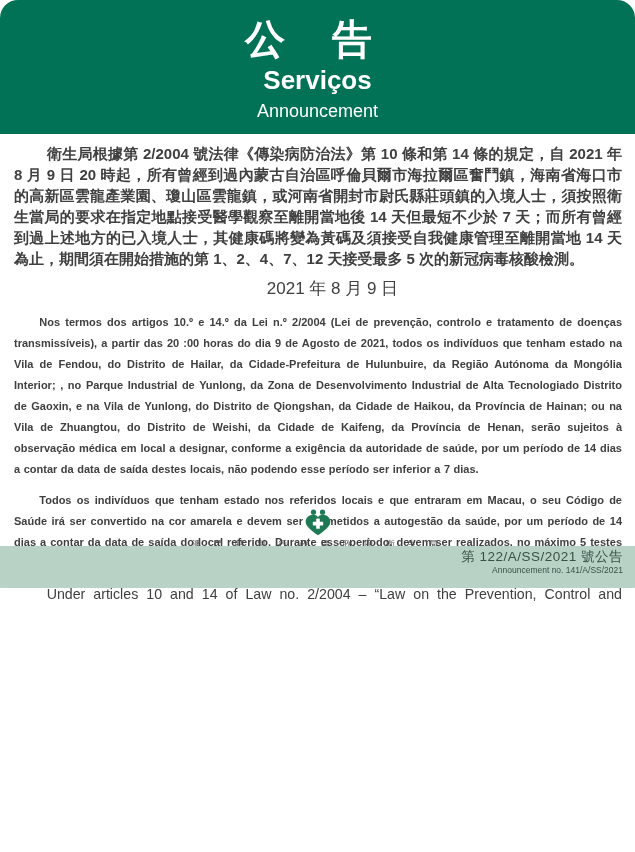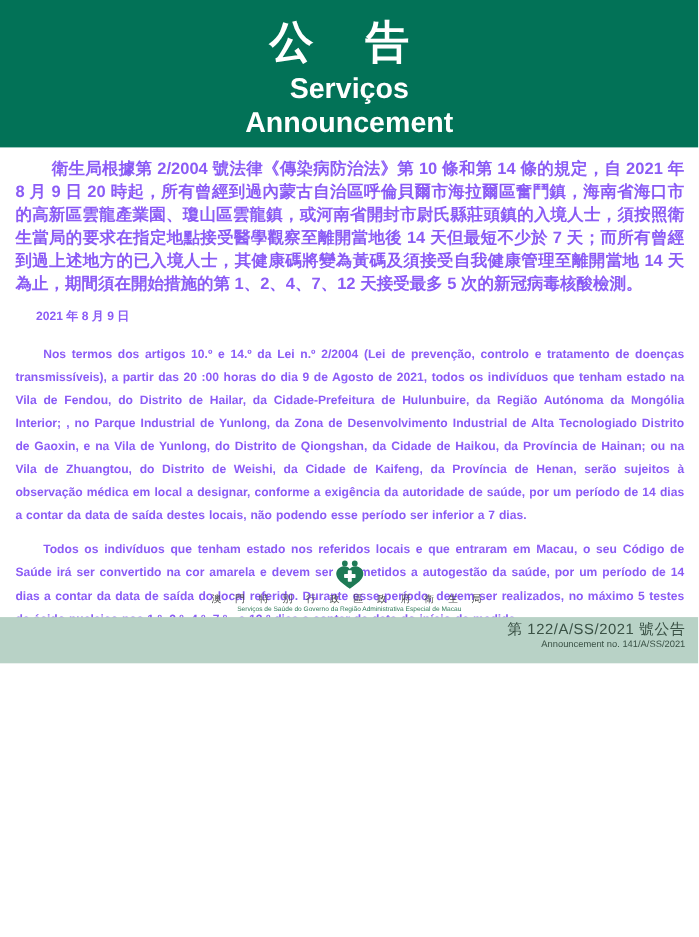--- a/index.html
+++ b/index.html
@@ -5,20 +5,21 @@
   * { margin: 0; padding: 0; box-sizing: border-box; }
   html, body { background: #ffffff; }
   .page {
     position: relative;
     width: 635px;
     height: 604px;
     margin: 0 auto;
     background: #ffffff;
     overflow: hidden;
     font-family: "Liberation Sans", "DejaVu Sans", sans-serif;
+    border-radius: 18px;
   }
   
   .header {
     height: 134px;
     background: #027257;
     color: #ffffff;
     text-align: center;
     padding-top: 16px;
   }
   .header .title-zh {
@@ -27,46 +28,47 @@
     letter-spacing: 18px;
     line-height: 46px;
   }
   .header .title-pt {
     font-size: 26px;
     font-weight: bold;
     line-height: 32px;
     margin-top: 2px;
   }
   .header .title-en {
-    font-size: 26px;
-    font-weight: bold;
+    font-size: 18px;
+    font-weight: normal;
     line-height: 31px;
   }
   
   .content {
     position: relative;
     height: 676px;
     padding: 9px 13px 0 14px;
     overflow: hidden;
-    color: #8b5cf6;
+    color: #404040;
   }
   .p-zh {
     font-size: 15px;
     line-height: 21px;
     font-weight: bold;
     text-align: justify;
     text-indent: 2.2em;
     margin-bottom: 9px;
   }
   .p-date-zh {
-    font-size: 11px;
+    font-size: 17px;
     line-height: 21px;
-    font-weight: bold;
+    font-weight: normal;
     text-indent: 1.7em;
     margin-bottom: 13px;
+    text-align: center;
   }
   .p-pt {
     font-size: 11px;
     line-height: 21px;
     font-weight: bold;
     text-align: justify;
     text-indent: 2.3em;
     margin-bottom: 10px;
     word-spacing: 0.5px;
   }
@@ -102,21 +104,21 @@
   }
   .logo-name-pt {
     font-size: 6px;
     color: #2f7a58;
     line-height: 8px;
   }
   
   .footer {
     position: absolute;
     left: 0;
-    bottom: 1px;
+    bottom: 16px;
     width: 635px;
     height: 42px;
     background: #b8d2c6;
     text-align: right;
     padding: 3px 12px 0 5px;
     color: #3a5145;
   }
   .footer .f-zh {
     font-size: 13.5px;
     line-height: 16px;

